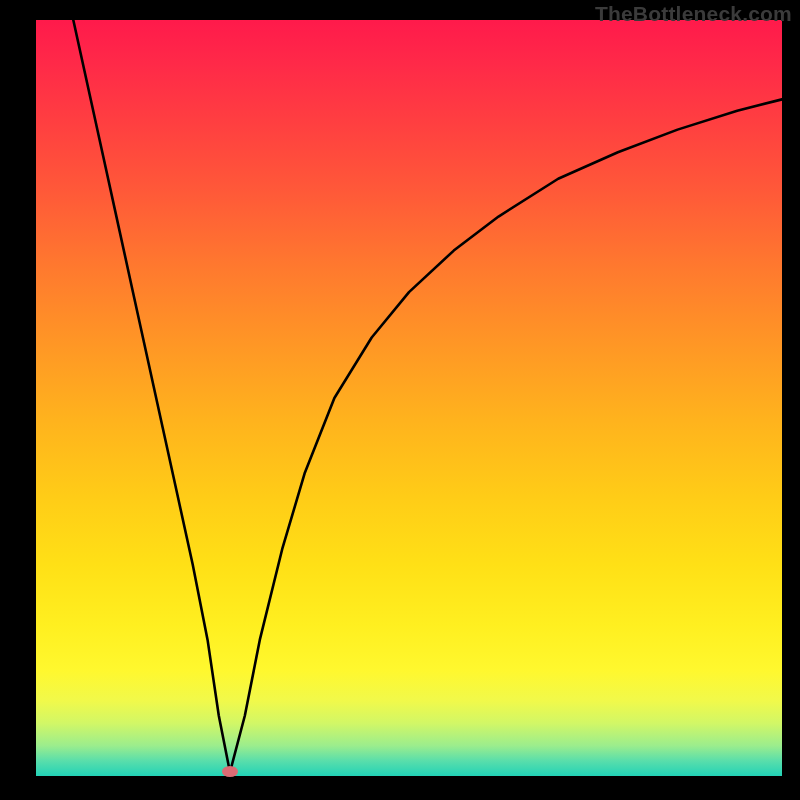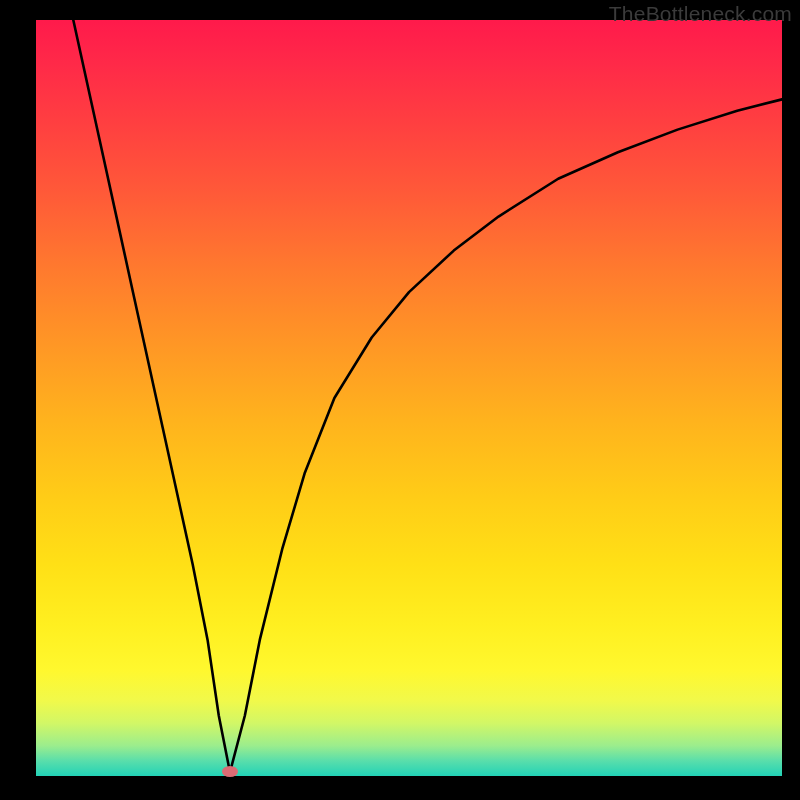--- a/index.html
+++ b/index.html
@@ -49,21 +49,21 @@
     width: 100%;
     height: 100%;
     overflow: visible;
   }
   .watermark {
     position: absolute;
     top: 2px;
     right: 8px;
     color: #3b3b3b;
     font-size: 21px;
-    font-weight: 400;
+    font-weight: 700;
     letter-spacing: 0.2px;
     user-select: none;
   }
   .marker {
     position: absolute;
     width: 16px;
     height: 11px;
     border-radius: 50% / 50%;
     background: #db6b74;
   }

